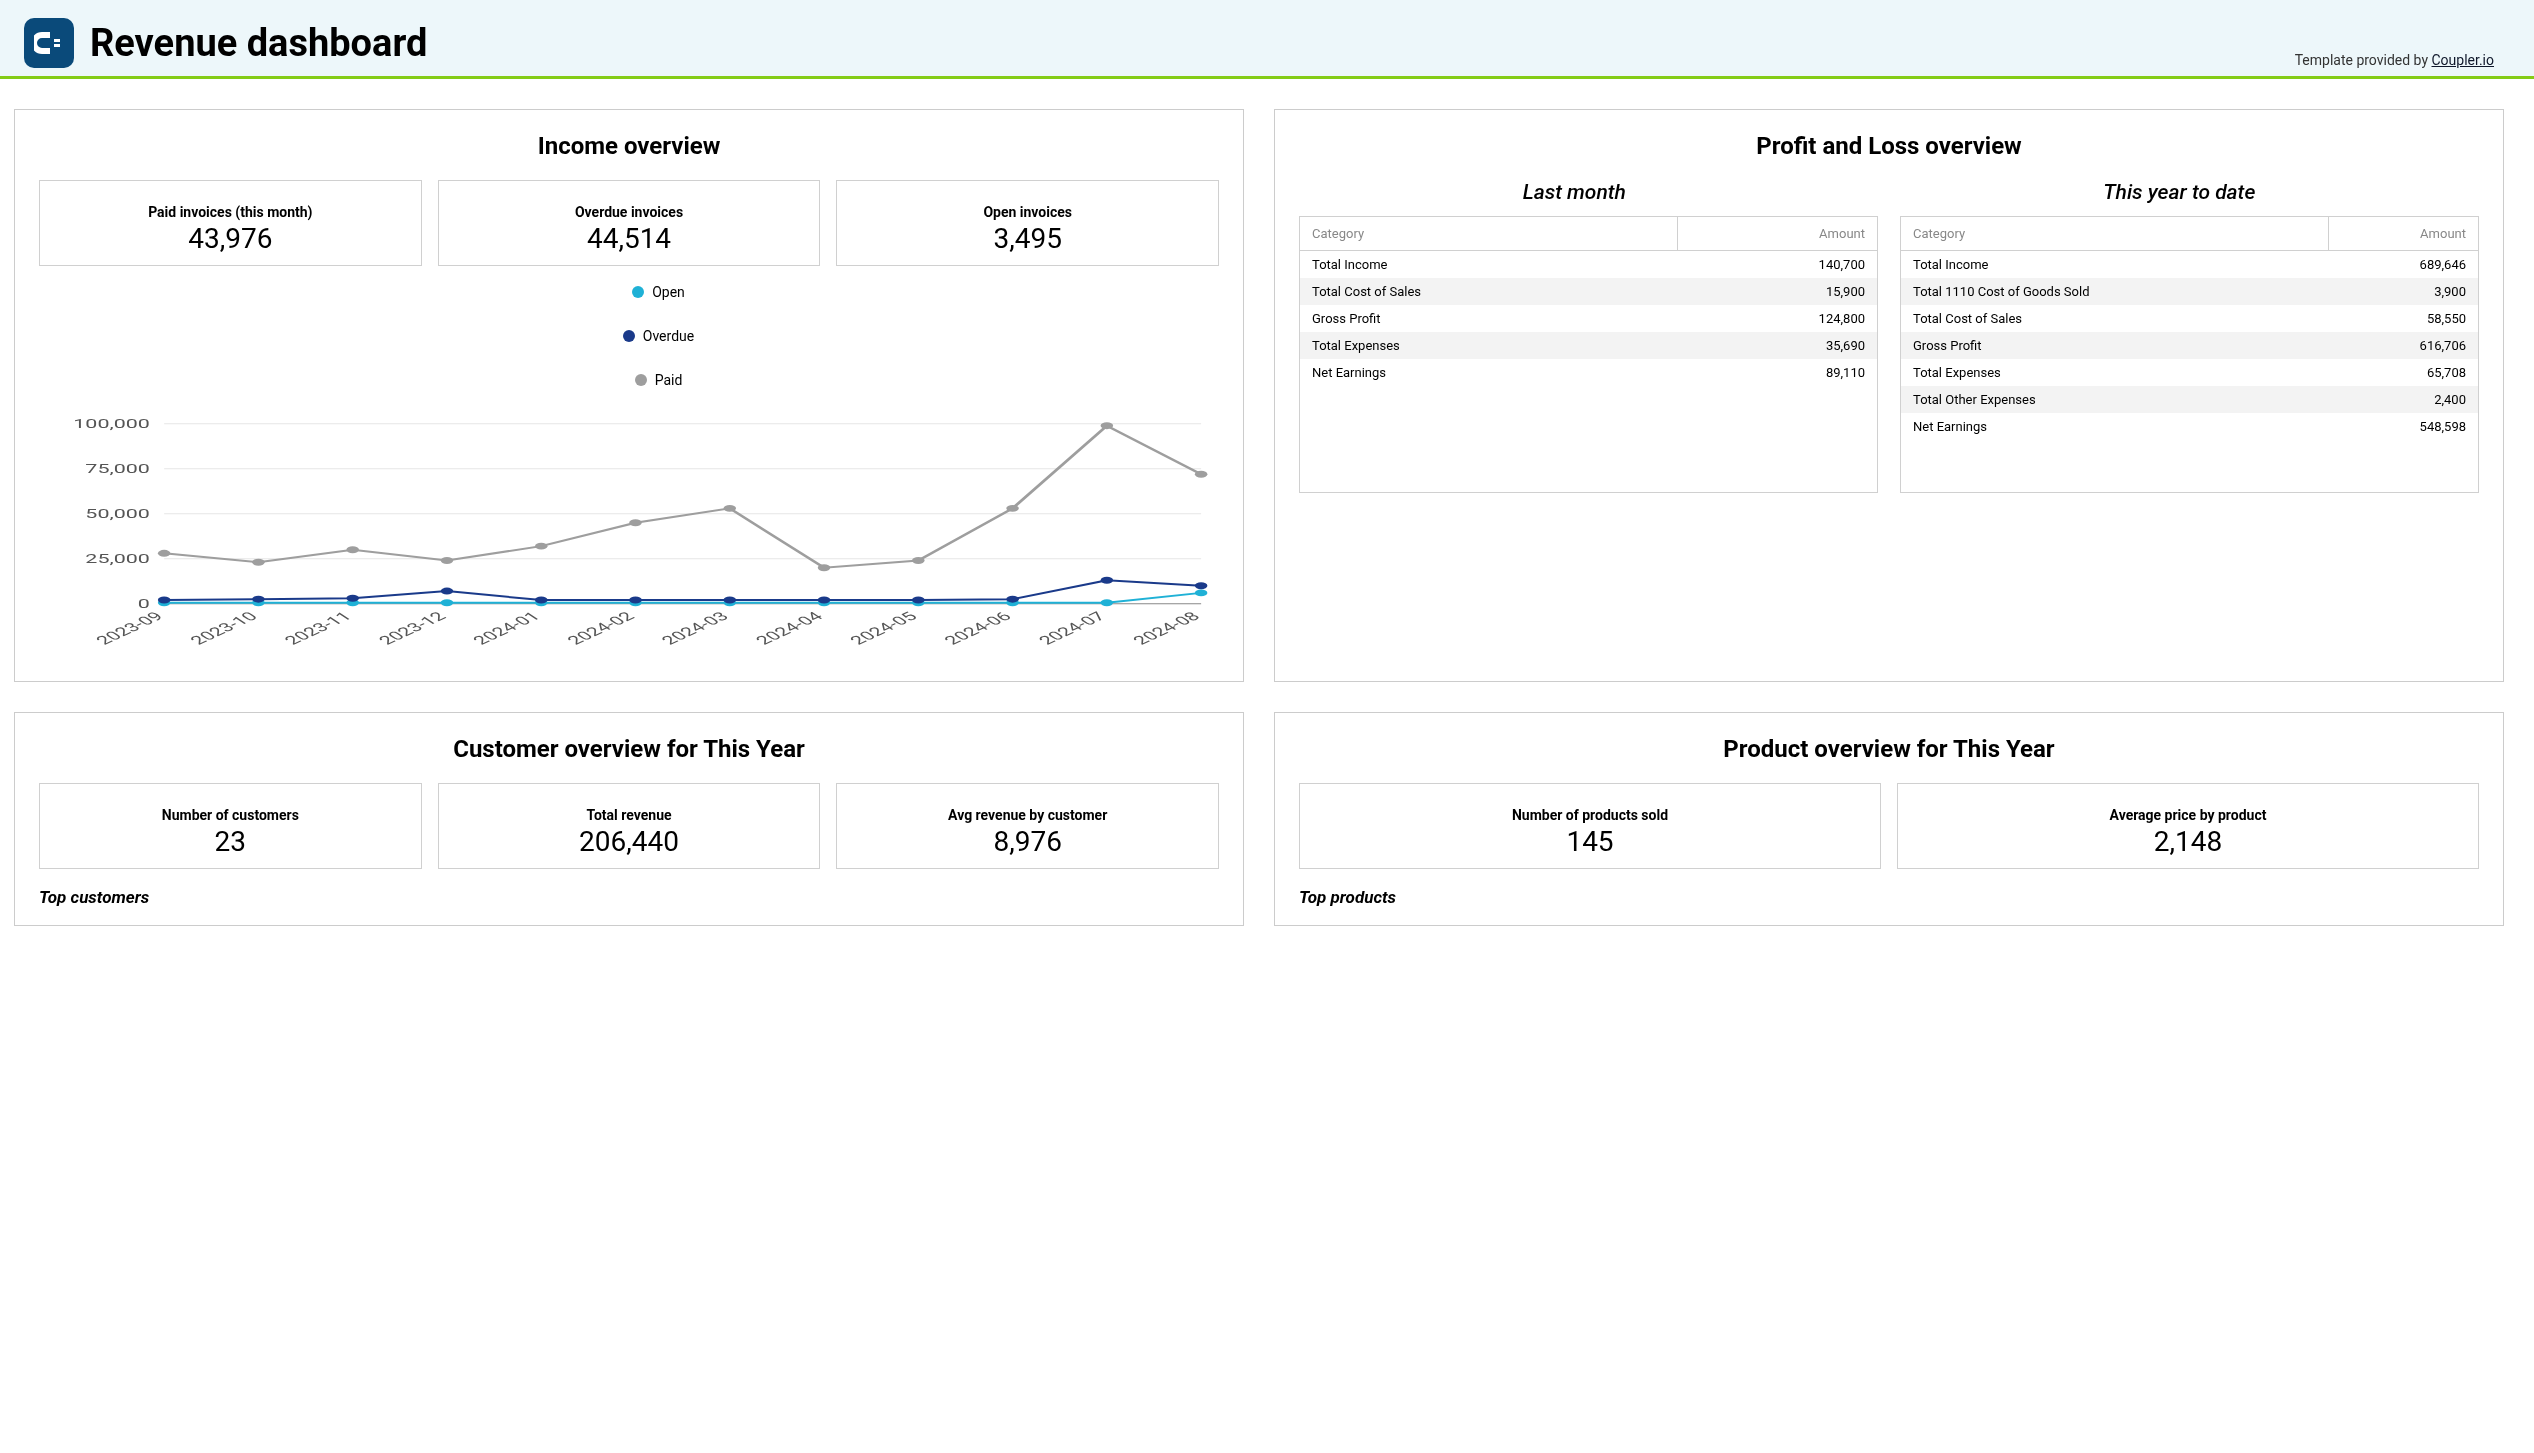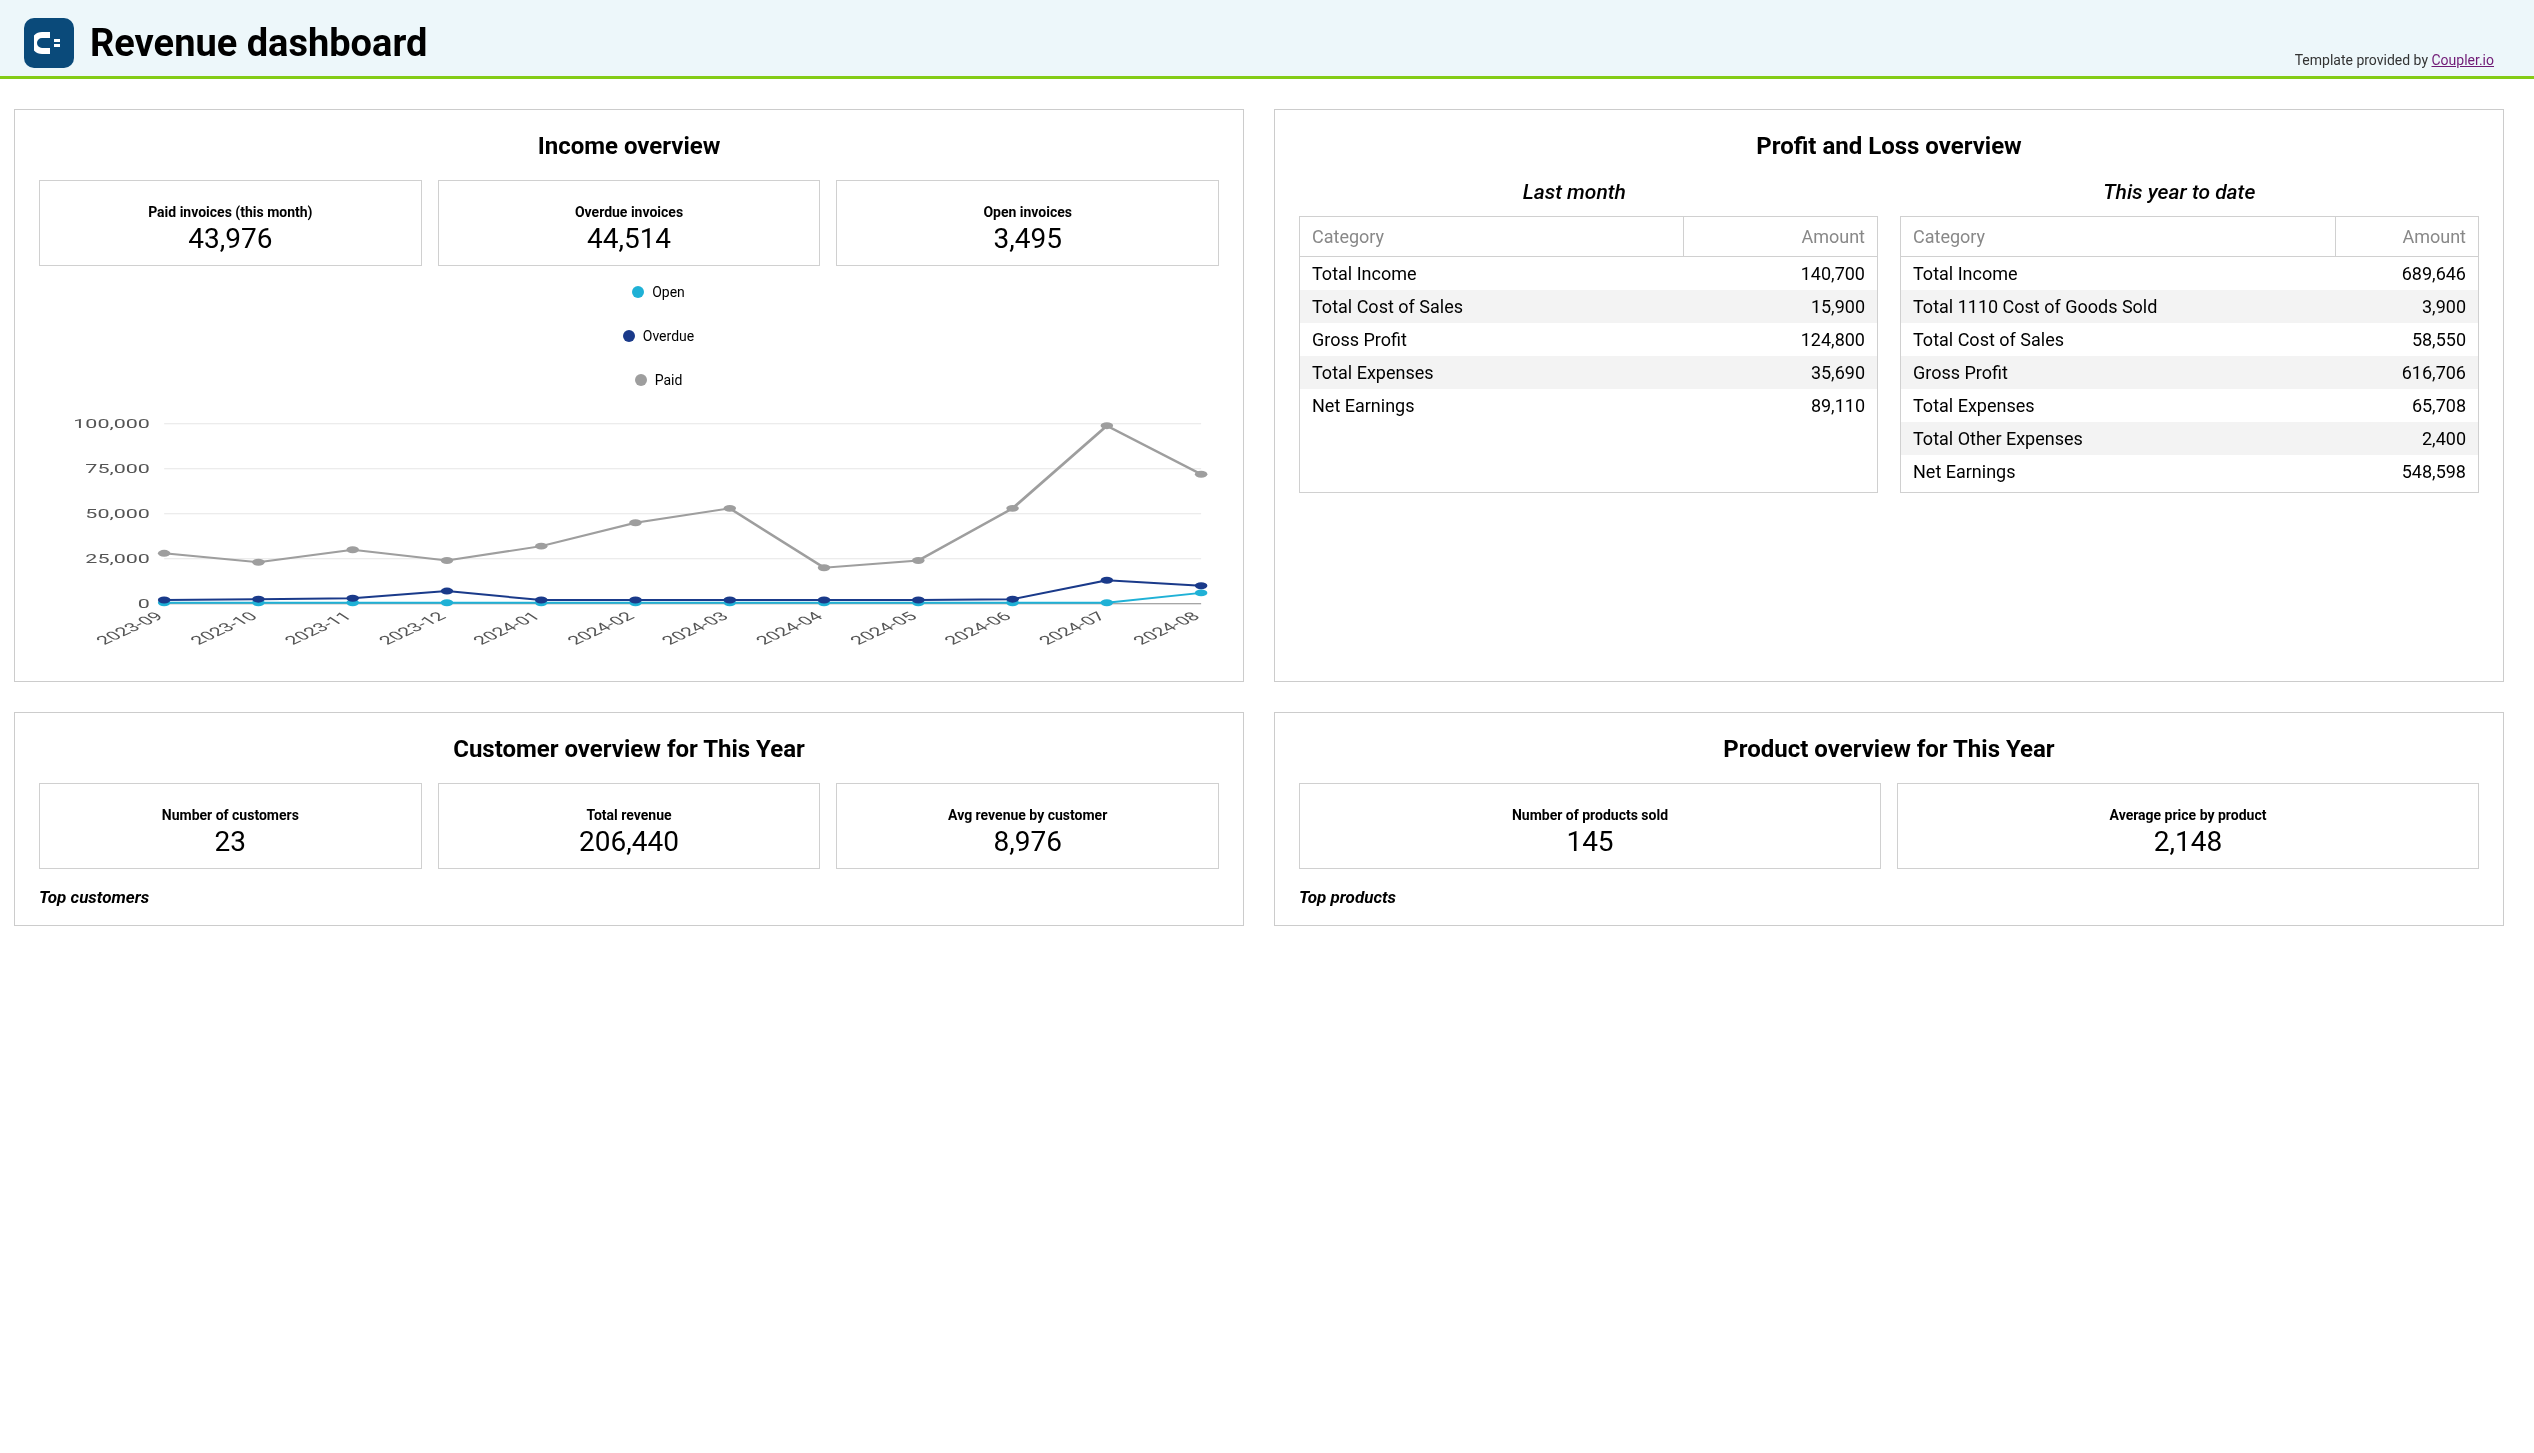--- a/index.html
+++ b/index.html
@@ -36,21 +36,21 @@
     font-weight: 700;
   }
   .template-credit {
     position: absolute;
     right: 40px;
     bottom: 8px;
     font-size: 14px;
     color: #333;
   }
   .template-credit a {
-    color: #701a75;
+    color: #0f172a;
     text-decoration: underline;
     margin-top: 20px;
   }
   .content {
     padding: 30px 30px 0 14px;
     display: grid;
     grid-template-columns: 1fr 1fr;
     gap: 30px;
   }
   .panel {
@@ -141,21 +141,21 @@
     gap: 22px;
   }
   .pl-table {
     flex: 1;
     border: 1px solid #d0d0d0;
     min-height: 277px;
   }
   .pl-table table {
     width: 100%;
     border-collapse: collapse;
-    font-size: 18px;
+    font-size: 13px;
   }
   .pl-table th {
     padding: 9px 12px;
     font-weight: 400;
     color: #888;
     border-bottom: 1px solid #d0d0d0;
     text-align: left;
   }
   .pl-table th:last-child { text-align: right; border-left: 1px solid #d0d0d0; }
   .pl-table td {

